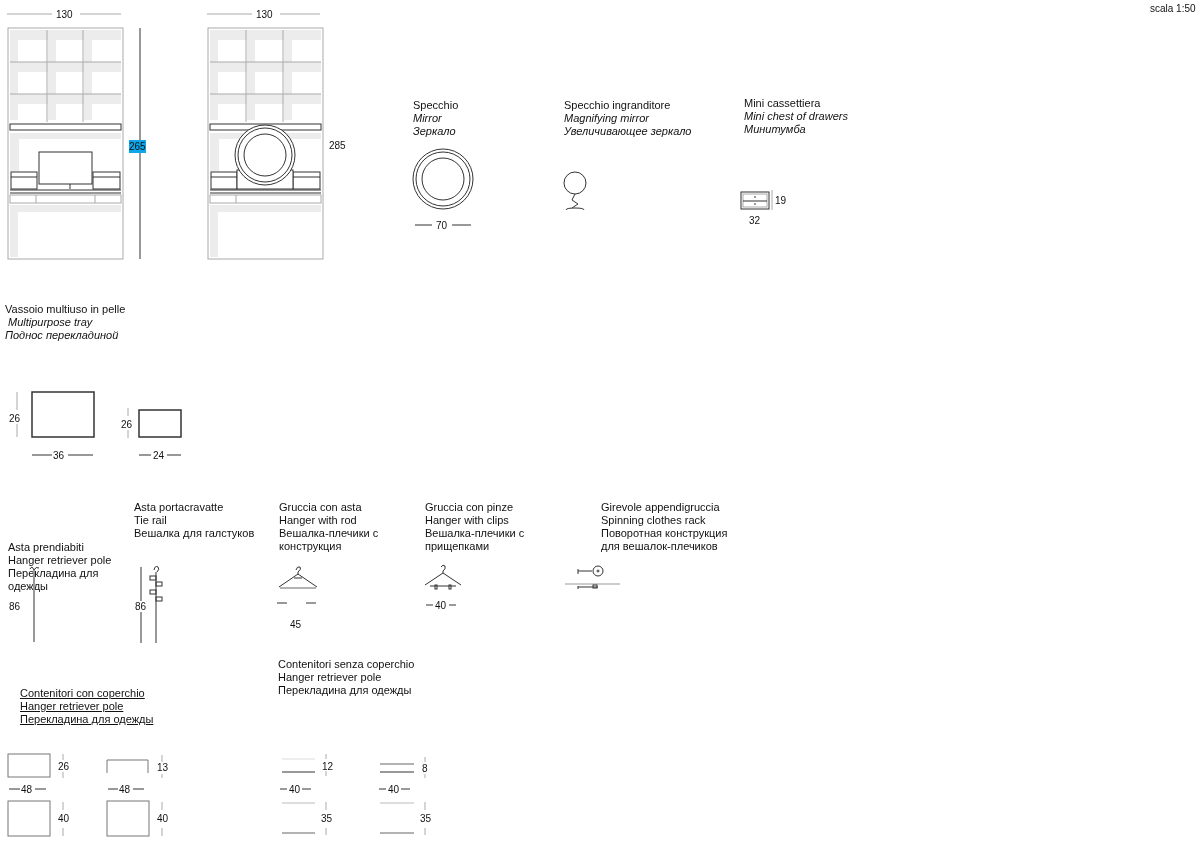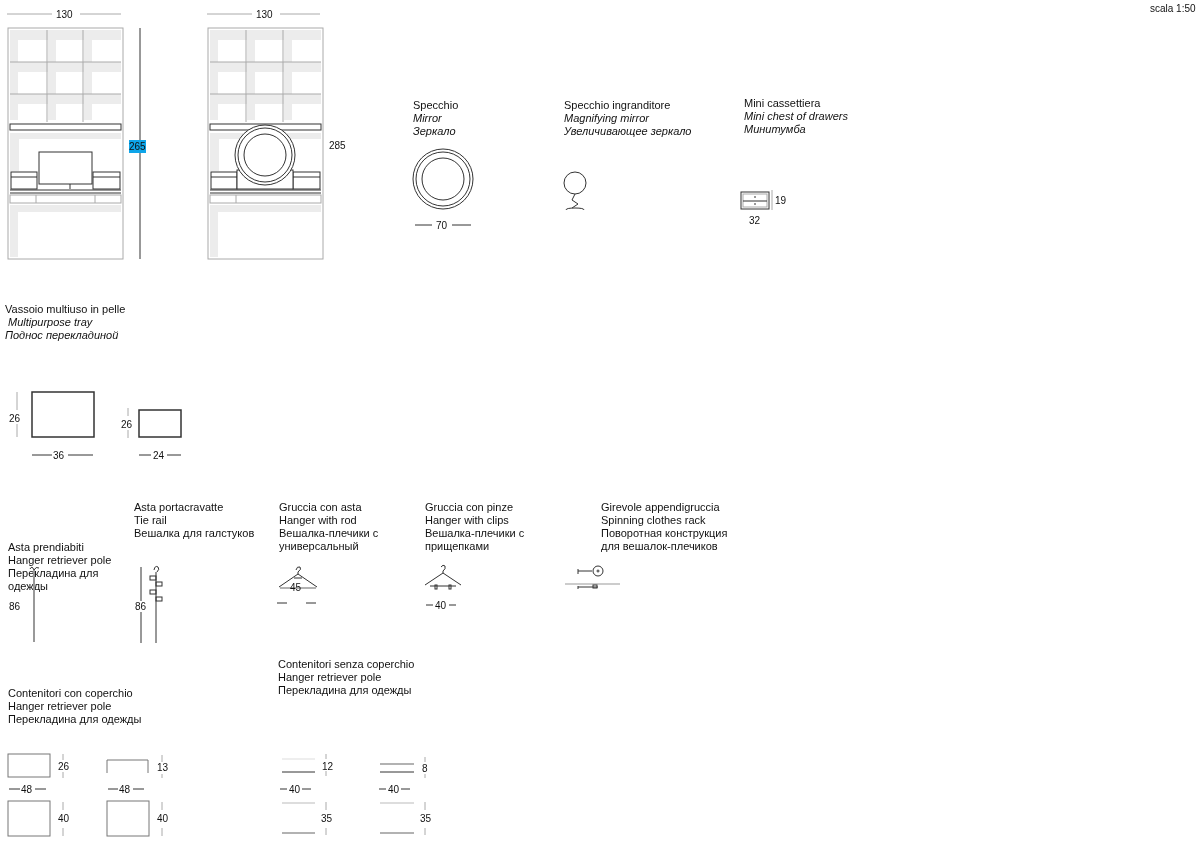--- a/index.html
+++ b/index.html
@@ -205,31 +205,31 @@
     <rect x="156" y="597" width="6" height="4" class="stroke"></rect>
   </svg>
   <div class="dim" style="left:135px;top:601px;background:#fff;">86</div>
 </div>
 
 <div>
   <div class="lbl" style="left:279px;top:501px;">
     <div>Gruccia con asta</div>
     <div>Hanger with rod</div>
     <div>Вешалка-плечики с</div>
-    <div>универсальный</div>
+    <div>конструкция</div>
   </div>
   <svg width="1" height="1" style="left:0;top:0">
     <path d="M296 570 Q297 566 300 567 Q302 569 298 572 L298 574" class="stroke"></path>
     <path d="M279 587 L298 574 L317 587" class="stroke"></path>
     <line x1="280" y1="588" x2="316" y2="588" stroke="#999" stroke-width="1.5"></line>
     <line x1="294" y1="578" x2="302" y2="578" class="stroke"></line>
     <line x1="277" y1="603" x2="287" y2="603" class="stroke"></line>
     <line x1="306" y1="603" x2="316" y2="603" class="stroke"></line>
   </svg>
-  <div class="dim" style="left:290px;top:582px;">45</div>
+  <div class="dim" style="left:290px;top:619px;">45</div>
 </div>
 
 <div>
   <div class="lbl" style="left:425px;top:501px;">
     <div>Gruccia con pinze</div>
     <div>Hanger with clips</div>
     <div>Вешалка-плечики с</div>
     <div>прищепками</div>
   </div>
   <svg width="1" height="1" style="left:0;top:0">
@@ -257,21 +257,21 @@
     <circle cx="598" cy="571" r="5" class="stroke"></circle>
     <circle cx="598" cy="571" r="1" class="stroke"></circle>
     <line x1="565" y1="584" x2="620" y2="584" stroke="#999"></line>
     <line x1="578" y1="587" x2="598" y2="587" class="stroke"></line>
     <line x1="578" y1="586" x2="578" y2="589" class="stroke"></line>
     <rect x="593" y="585" width="4" height="3" class="stroke"></rect>
   </svg>
 </div>
 
 <div>
-  <div class="lbl" style="left:8px;top:687px;">
+  <div class="lbl" style="left:20px;top:687px;text-decoration:underline;">
     <div>Contenitori con coperchio</div>
     <div>Hanger retriever pole</div>
     <div>Перекладина для одежды</div>
   </div>
   <svg width="1" height="1" style="left:0;top:0">
     <rect x="8" y="754" width="42" height="23" class="lt" style="stroke:#777"></rect>
     <line x1="63" y1="754" x2="63" y2="760" class="lt"></line>
     <line x1="63" y1="772" x2="63" y2="778" class="lt"></line>
     <line x1="9" y1="789" x2="20" y2="789" class="stroke"></line>
     <line x1="35" y1="789" x2="46" y2="789" class="stroke"></line>

